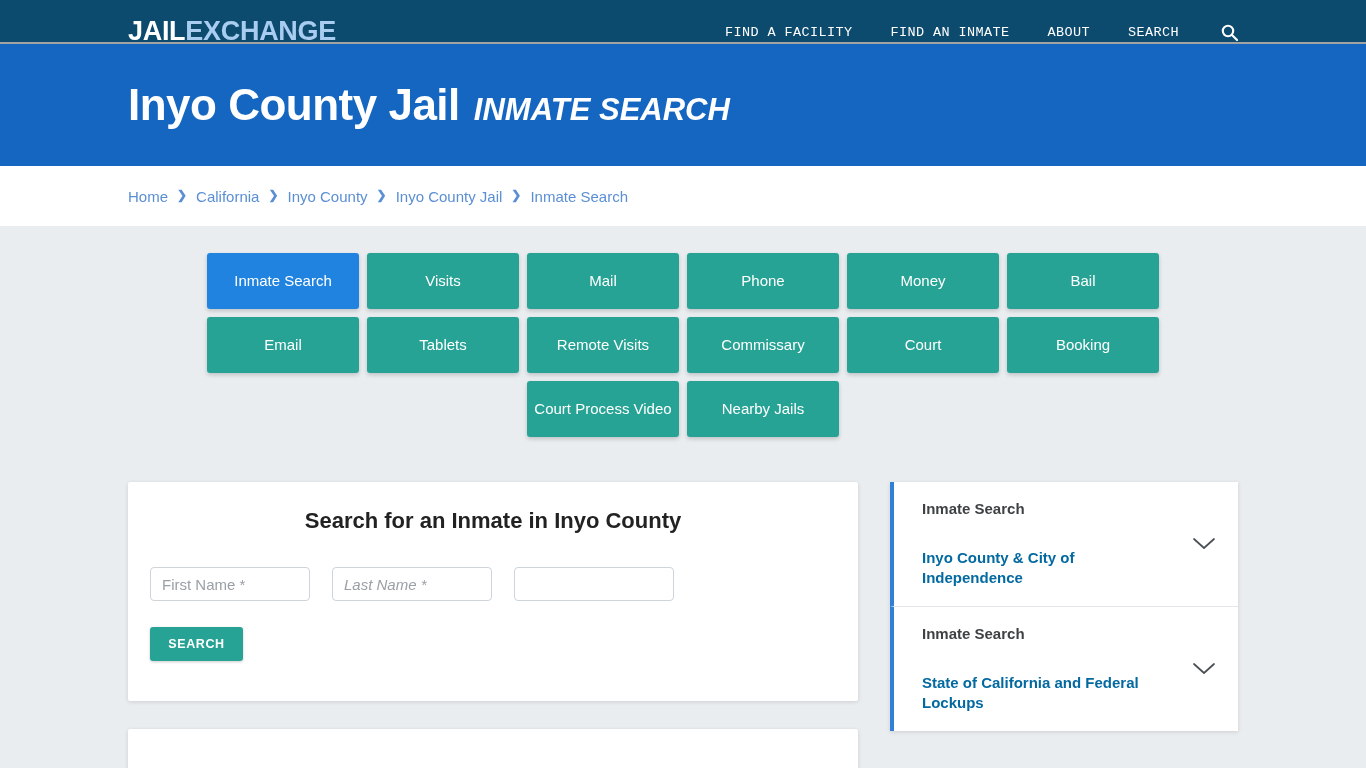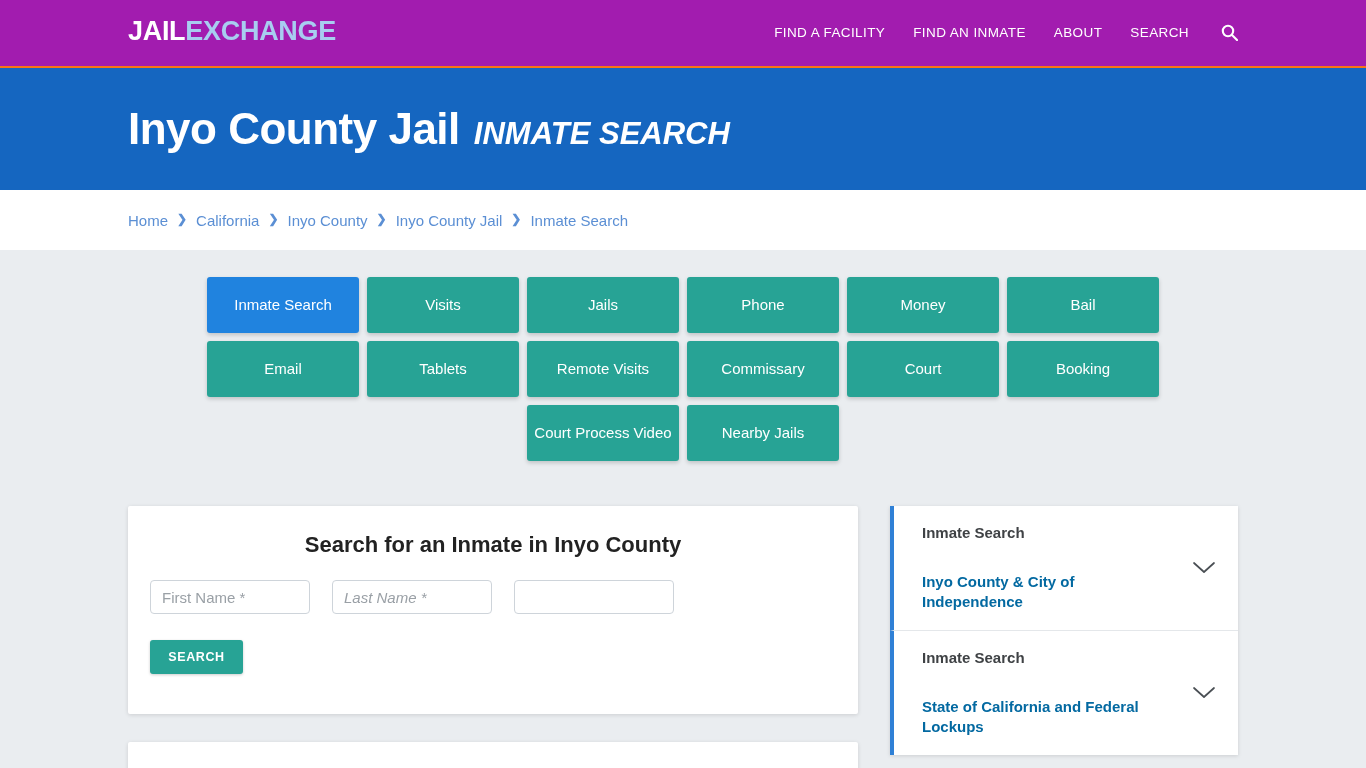--- a/index.html
+++ b/index.html
@@ -10,23 +10,23 @@
   }
   body {
     font-family: "Liberation Sans", sans-serif;
     background: #eaedf0;
     color: #333;
     -webkit-font-smoothing: antialiased;
   }
 
   
   .topbar {
-    height: 68px;
-    background: #a21caf;
-    border-bottom: 2px solid #f97316;
+    height: 44px;
+    background: #0c4a6e;
+    border-bottom: 2px solid #a3a3a3;
     display: flex;
     align-items: center;
     position: relative;
   }
   .logo {
     position: absolute;
     left: 128px;
     top: 18px;
     font-size: 27px;
     font-weight: bold;
@@ -37,21 +37,22 @@
   .logo .jail { color: #ffffff; }
   .logo .exchange { color: #a8cdf0; }
 
   .nav {
     position: absolute;
     right: 128px;
     top: 0;
     height: 64px;
     display: flex;
     align-items: center;
-    gap: 0;
+    gap: 10px;
+    font-family: Liberation Mono, monospace;
   }
   .nav a {
     color: #ffffff;
     font-size: 13.5px;
     letter-spacing: 0.4px;
     text-decoration: none;
     padding: 0 14px;
     white-space: nowrap;
   }
   .nav .search-btn {
@@ -172,21 +173,21 @@
   }
   .searchcard {
     padding: 26px 22px 40px 22px;
     margin-bottom: 28px;
   }
   .searchcard h2 {
     text-align: center;
     font-size: 22px;
     font-weight: bold;
     color: #222;
-    margin-bottom: 22px;
+    margin-bottom: 33px;
   }
   .fields {
     display: flex;
     gap: 22px;
   }
   .fields input, .fields select {
     height: 34px;
     border: 1px solid #ced4da;
     border-radius: 4px;
     padding: 16px 11px;
@@ -309,21 +310,21 @@
     <a href="#">Inmate Search</a>
   </div>
 </div>
 
 <div class="main">
   <div class="wrap">
 
     <div class="btngrid">
       <button class="tile active">Inmate Search</button>
       <button class="tile">Visits</button>
-      <button class="tile">Jails</button>
+      <button class="tile">Mail</button>
       <button class="tile">Phone</button>
       <button class="tile">Money</button>
       <button class="tile">Bail</button>
       <button class="tile">Email</button>
       <button class="tile">Tablets</button>
       <button class="tile">Remote Visits</button>
       <button class="tile">Commissary</button>
       <button class="tile">Court</button>
       <button class="tile">Booking</button>
       <button class="tile">Court Process Video</button>

